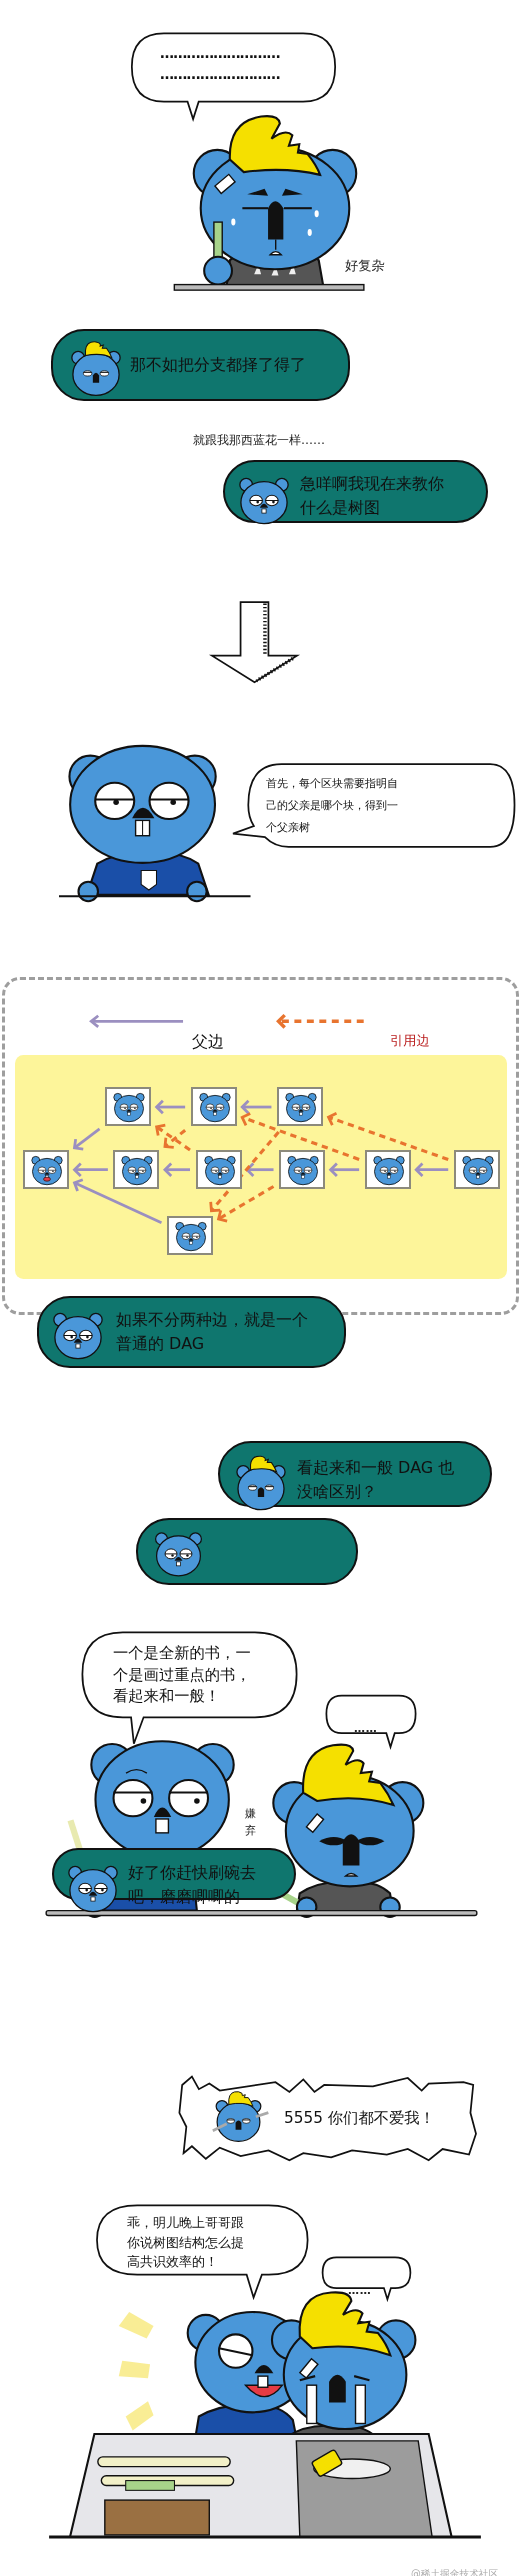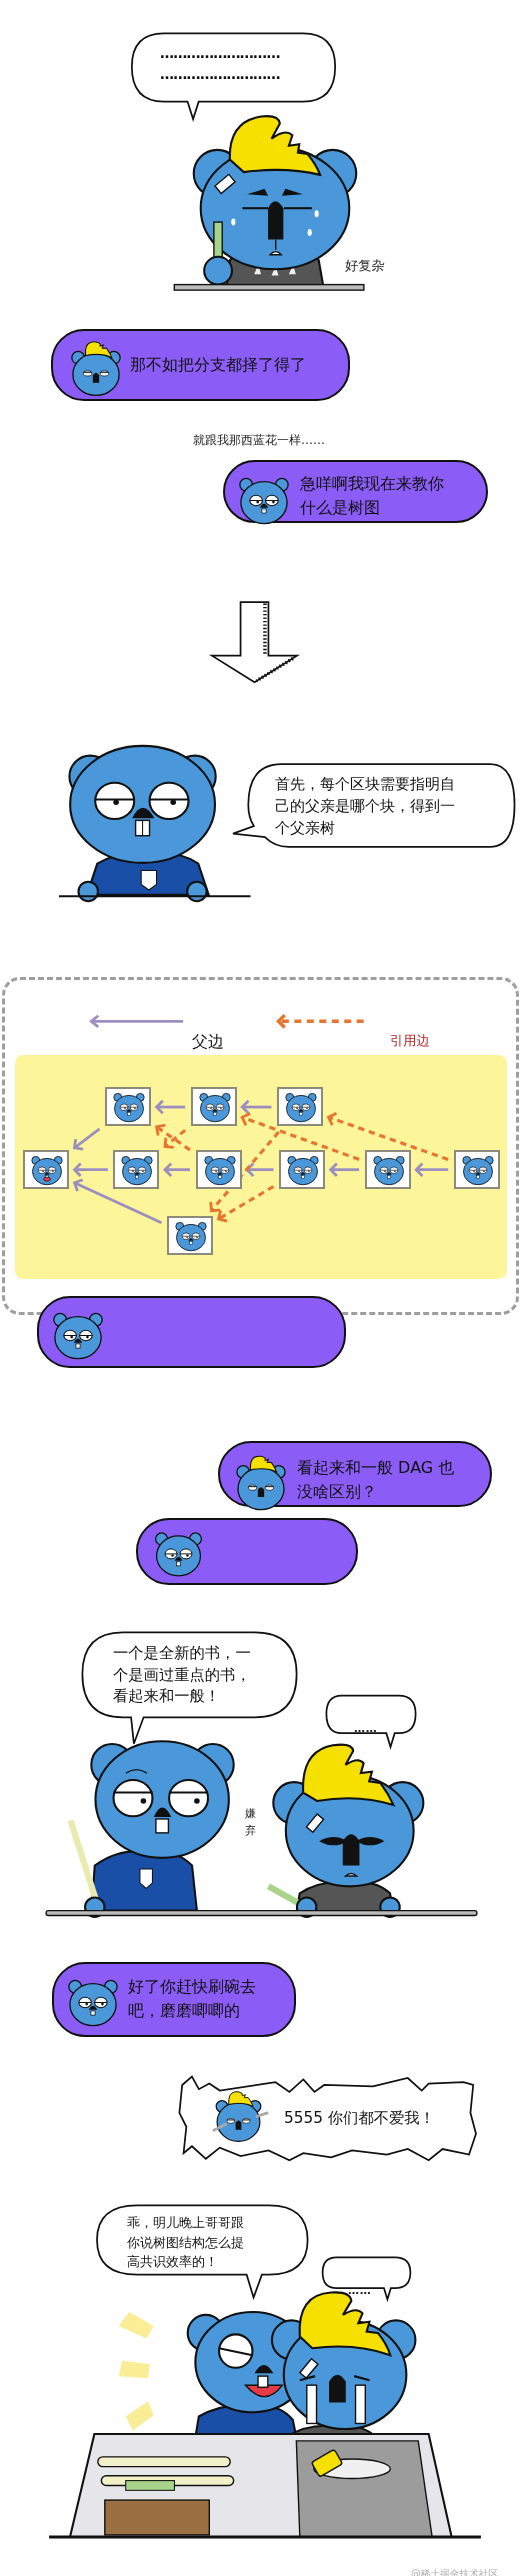--- a/index.html
+++ b/index.html
@@ -1,19 +1,19 @@
 <!DOCTYPE html>
 <html style="font-size:11px"><head>
 <meta charset="utf-8">
 <style>
   html, body { margin:0; padding:0; background:#ffffff; }
   body { width:522px; height:2576px; position:relative; overflow:hidden;
          font-family:"DejaVu Sans","Liberation Sans",sans-serif; color:#111; }
   .abs { position:absolute; }
-  .bubble-pill { position:absolute; border:2.1px solid #111; border-radius:33px; background:#8b5cf6; box-sizing:border-box; }
+  .bubble-pill { position:absolute; border:2.1px solid #111; border-radius:33px; background:#0f766e; box-sizing:border-box; }
   .bubble-text { position:absolute; font-size:16px; line-height:24px; color:#111; }
   .avatar { position:absolute; }
   .caption { position:absolute; font-size:12px; color:#222; white-space:nowrap;margin-top:20px; }
   .node { position:absolute; width:46px; height:39px; background:#fff; border:2.1px solid #8c8a7c; box-sizing:border-box; }
   .node svg { position:absolute; left:4.2px; top:1.4px; }
   svg { overflow:visible; }
 </style>
 </head>
 <body>
 
@@ -133,21 +133,21 @@
     <rect x="110" y="118" width="20" height="22" fill="#fff" stroke="#111" stroke-width="2"></rect>
     <line x1="120" y1="118" x2="120" y2="140" stroke="#111" stroke-width="1.5"></line>
     <circle cx="42" cy="220" r="14" fill="#4a97d9" stroke="#111" stroke-width="3"></circle>
     <circle cx="198" cy="220" r="14" fill="#4a97d9" stroke="#111" stroke-width="3"></circle>
     <line x1="0" y1="227" x2="275" y2="227" stroke="#111" stroke-width="3"></line>
   </svg>
 
   <svg class="abs" style="left:233px;top:762px" width="285" height="89" viewBox="0 0 410 128">
     <path d="M70 3 H370 Q405 3 405 62 Q405 122 370 122 H80 Q60 122 46 108 L0 103 L30 92 Q22 80 22 62 Q22 3 70 3 Z" fill="#fff" stroke="#111" stroke-width="2.5"></path>
   </svg>
-  <div class="bubble-text" style="left:275px;top:773px;font-size:15px;line-height:22px">
+  <div class="bubble-text" style="left:266px;top:773px;font-size:11px;line-height:22px">
     <div>首先，每个区块需要指明自</div>
     <div>己的父亲是哪个块，得到一</div>
     <div>个父亲树</div>
   </div>
 </section>
 
 <section>
   <div class="abs" style="left:2.1px;top:977px;width:517px;height:338px;border:3.5px dashed #9e9e9e;border-radius:18px;box-sizing:border-box"></div>
 
   <svg class="abs" style="left:87px;top:1013px" width="101" height="16.7" viewBox="0 0 145 24">
@@ -279,20 +279,24 @@
         </svg>
       </div>
     </div>
 </section>
 
 <section>
   <div class="bubble-pill" style="left:37px;top:1296px;width:309px;height:72px">
     <svg class="avatar" style="left:11px;top:12.5px" width="56" height="49" viewBox="0 0 80 70">
       <use href="#face-calm" transform="translate(40 38) scale(0.75)"></use>
     </svg>
+    <div class="bubble-text" style="left:77px;top:9.7px">
+      <div>如果不分两种边，就是一个</div>
+      <div>普通的 DAG</div>
+    </div>
   </div>
 
   <div class="bubble-pill" style="left:218px;top:1441px;width:274px;height:66px">
     <svg class="avatar" style="left:12.5px;top:14px" width="56" height="53" viewBox="0 0 80 76">
       <use href="#face-grumpy" transform="translate(40 44) scale(0.75)"></use>
     </svg>
     <div class="bubble-text" style="left:77px;top:12.5px">
       <div>看起来和一般 DAG 也</div>
       <div>没啥区别？</div>
     </div>
@@ -355,21 +359,21 @@
 
     <rect x="5" y="250" width="620" height="7" rx="3" fill="#bbb" stroke="#111" stroke-width="2"></rect>
   </svg>
   <div class="caption" style="left:245px;top:1786px;font-size:11px;line-height:16.7px">
     <div>嫌</div>
     <div>弃</div>
   </div>
 </section>
 
 <section>
-  <div class="bubble-pill" style="left:52px;top:1962px;width:244px;height:75px">
+  <div class="bubble-pill" style="left:52px;top:1848px;width:244px;height:52px">
     <svg class="avatar" style="left:11px;top:14px" width="56" height="49" viewBox="0 0 80 70">
       <use href="#face-calm" transform="translate(40 38) scale(0.75)"></use>
     </svg>
     <div class="bubble-text" style="left:74px;top:11px">
       <div>好了你赶快刷碗去</div>
       <div>吧，磨磨唧唧的</div>
     </div>
   </div>
 
   <svg class="abs" style="left:178px;top:2071px" width="298" height="92" viewBox="0 0 428 132">

